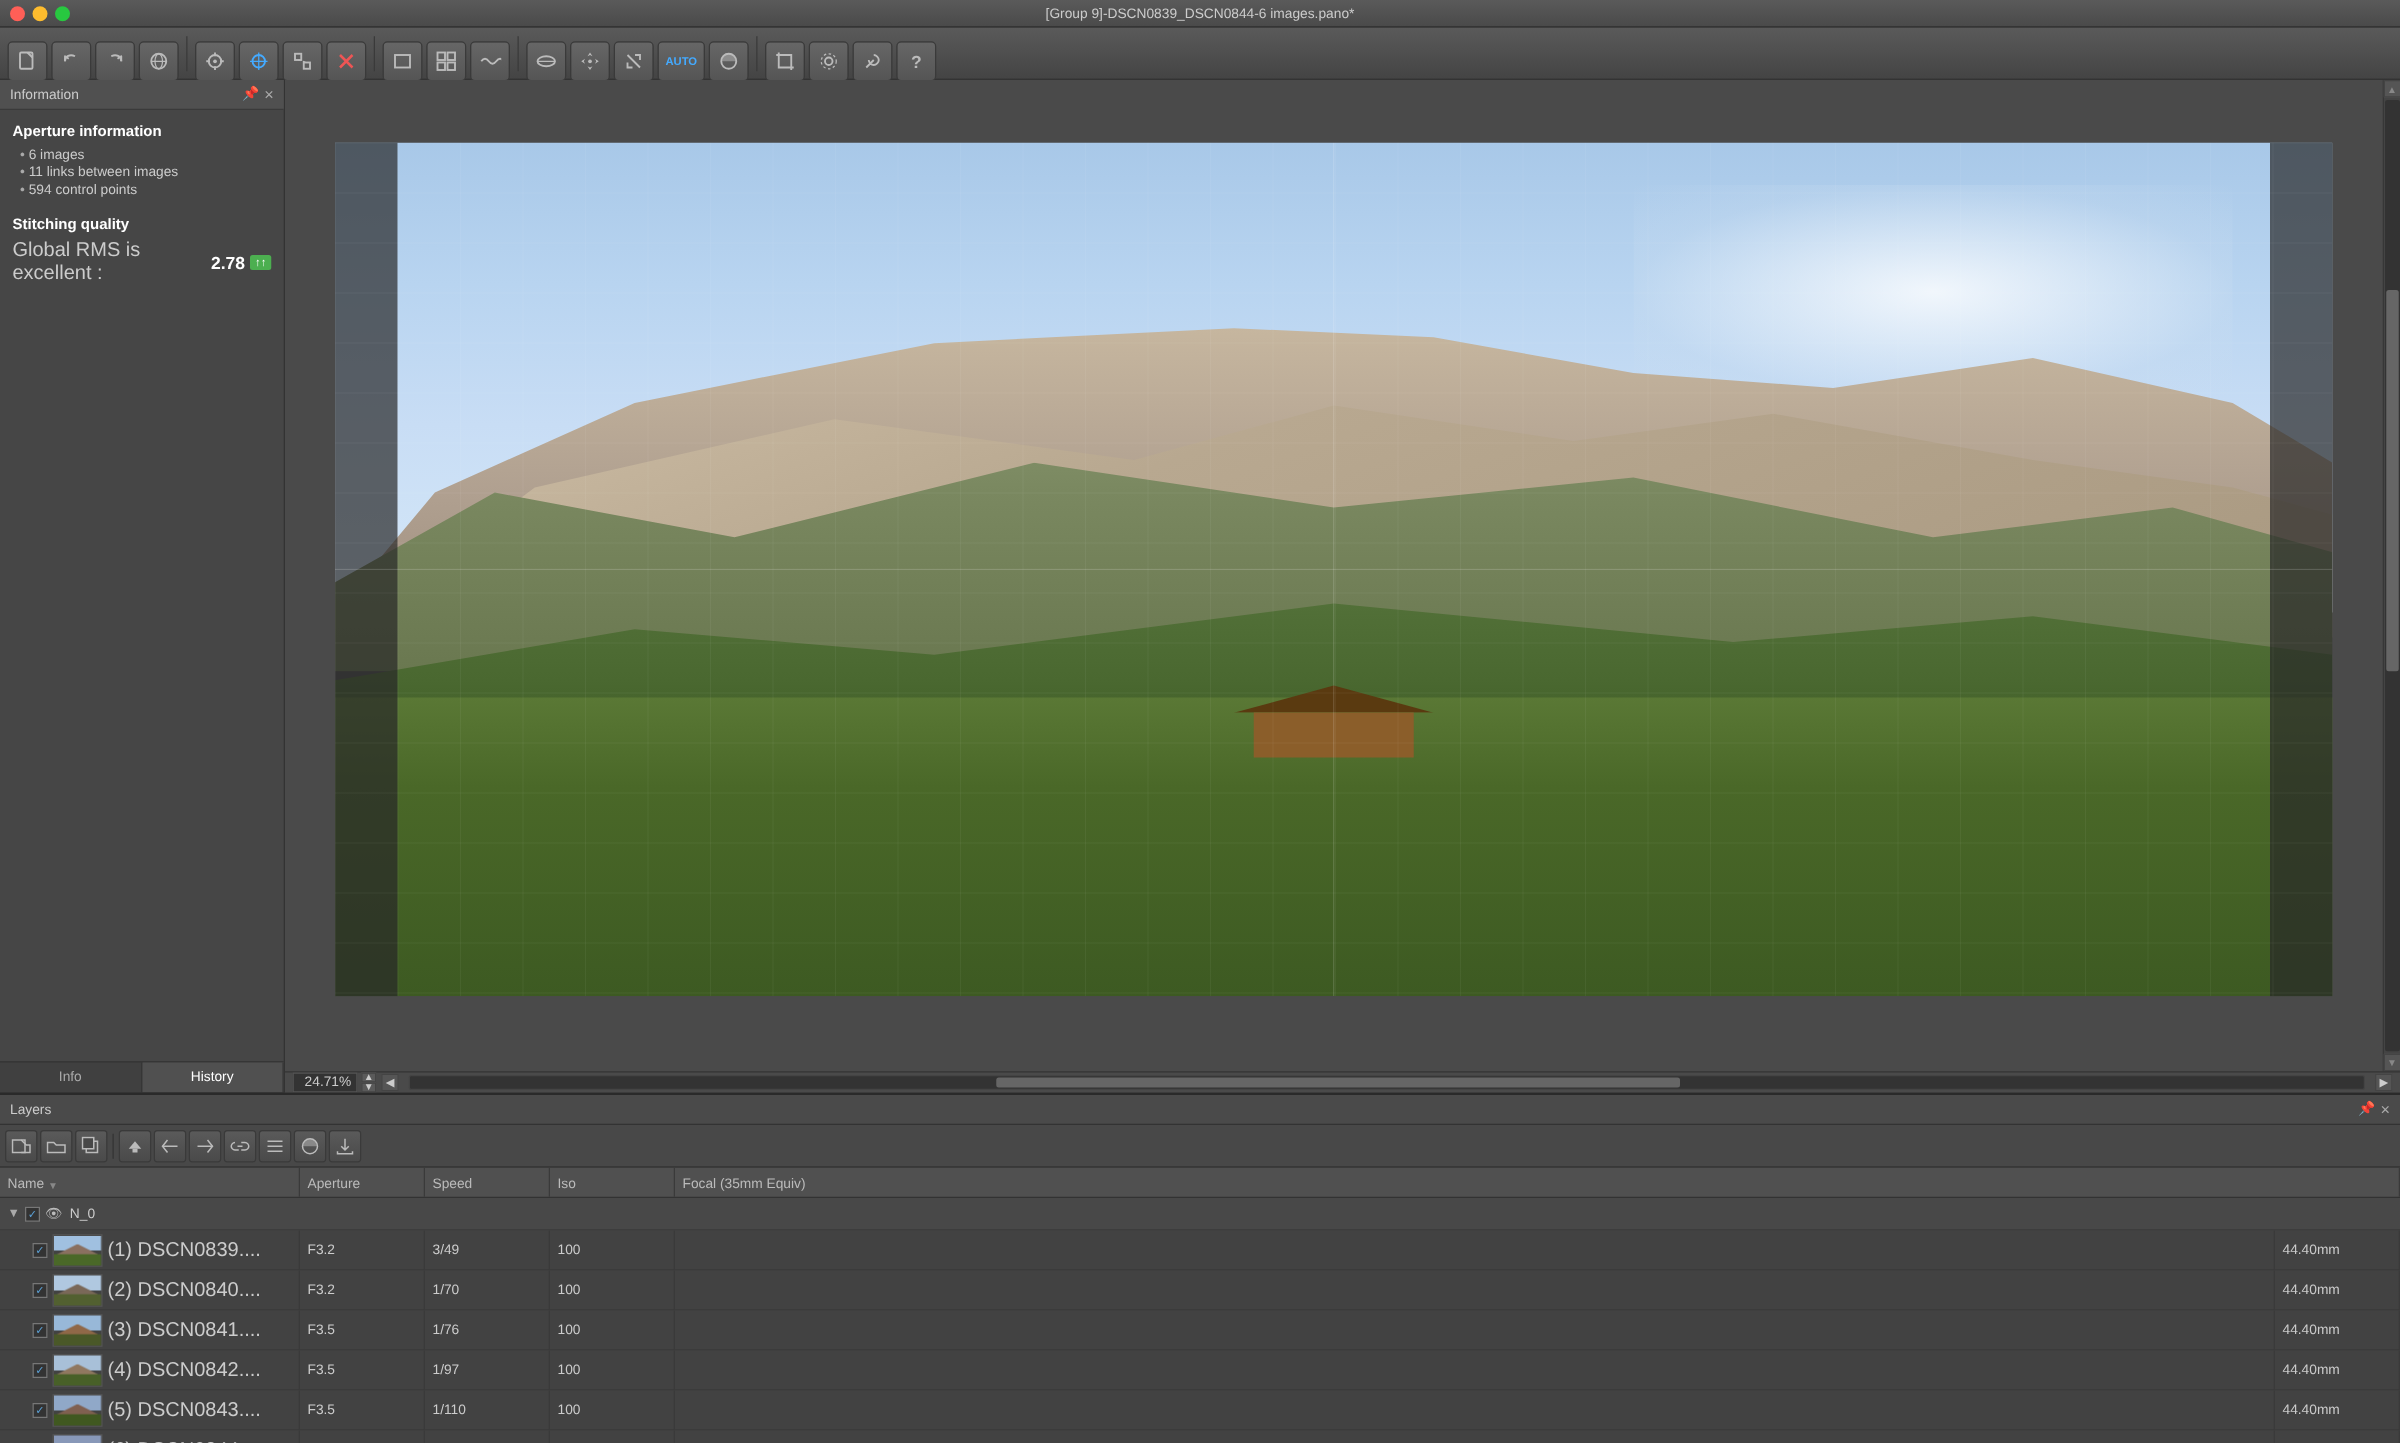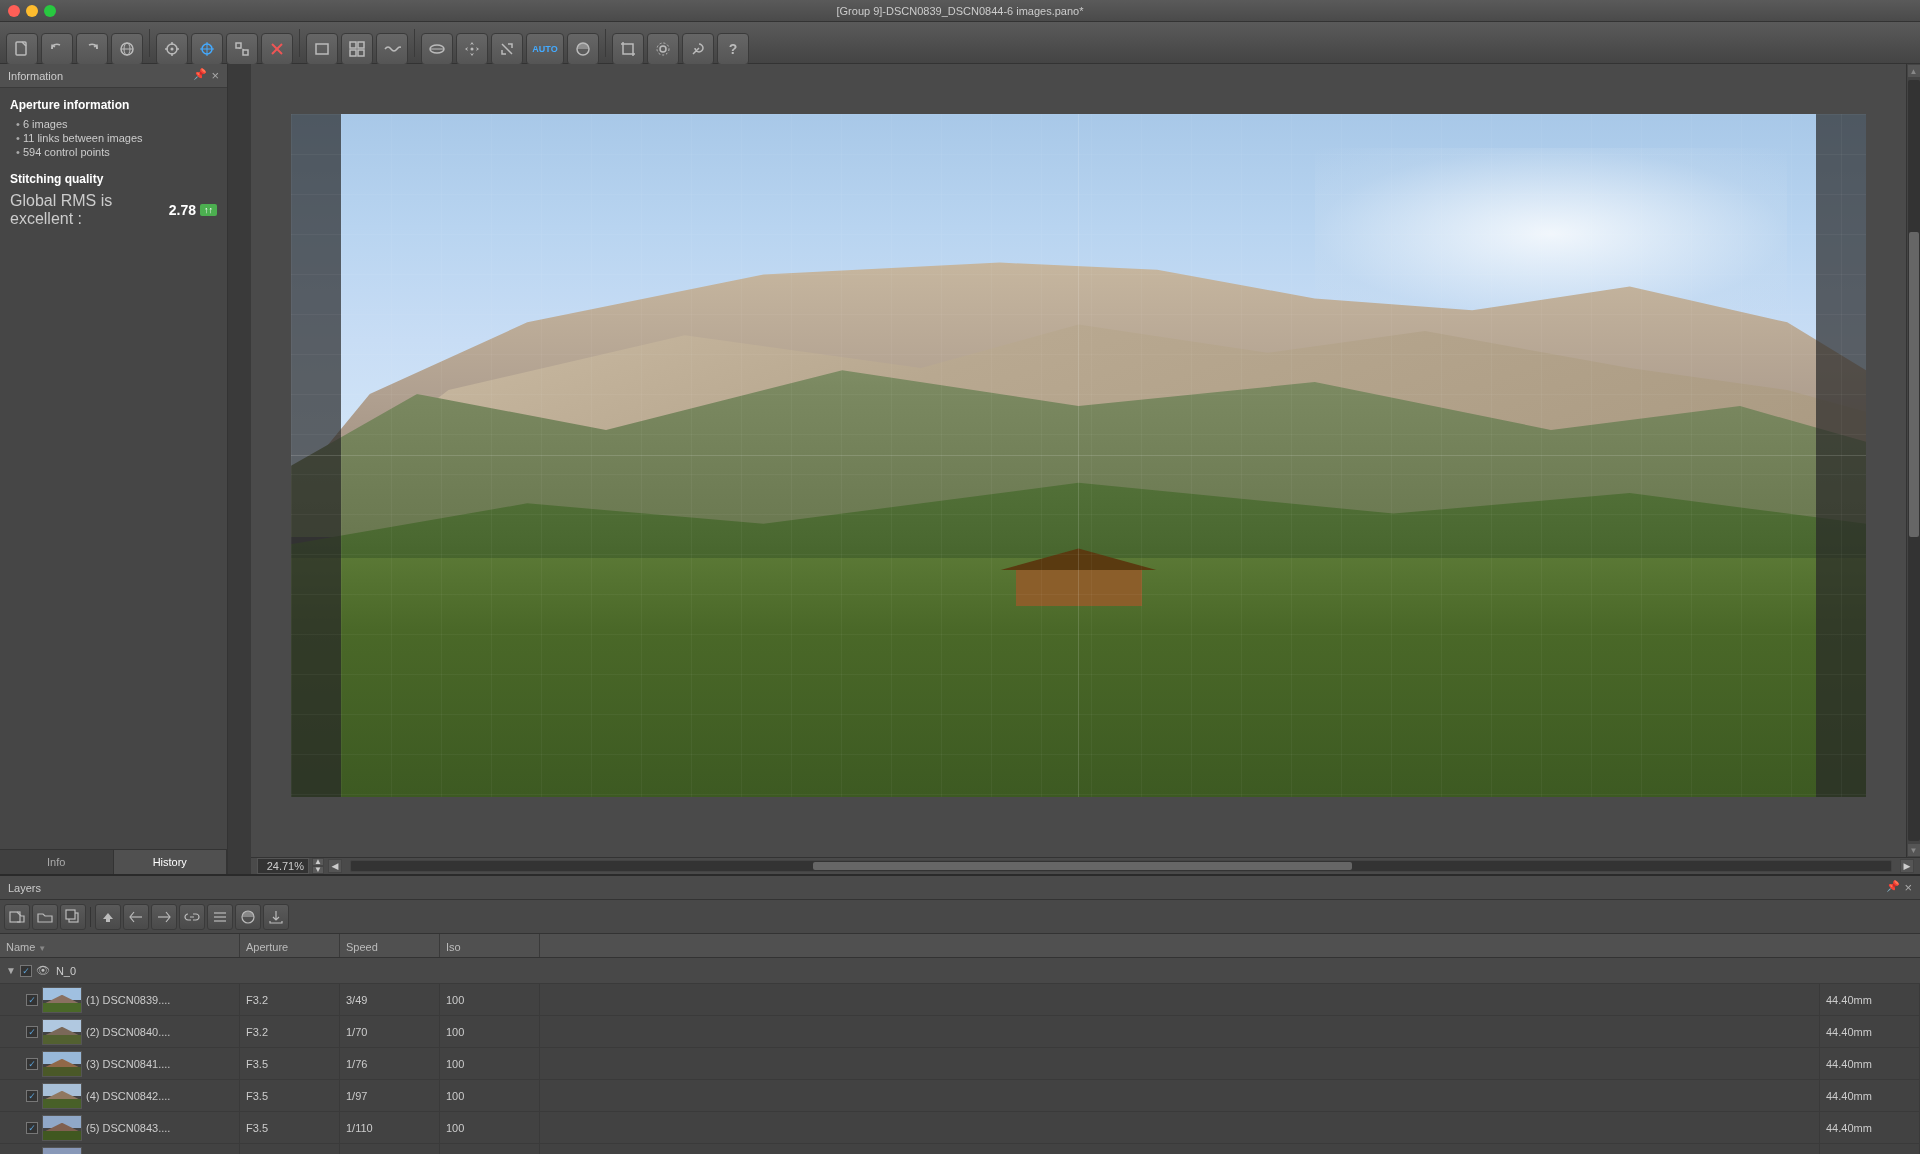--- a/index.html
+++ b/index.html
@@ -76,21 +76,20 @@
       height: 28px;
       background: #3a3a3a;
       margin: 0 3px;
     }
 
     
     #main-area {
       display: flex;
       flex: 1;
       overflow: hidden;
-      gap: 23px;
     }
 
     
     #left-panel {
       width: 228px;
       background: #464646;
       display: flex;
       flex-direction: column;
       border-right: 1px solid #333;
       flex-shrink: 0;
@@ -523,21 +522,21 @@
       justify-content: center;
       flex-shrink: 0;
       cursor: pointer;
     }
     .checkbox-check.checked::after {
       content: '✓';
       color: #5a9fd4;
       font-size: 9px;
     }
     .layer-name-text {
-      font-size: 11px;
+      font-size: 16px;
       color: #ccc;
       overflow: hidden;
       text-overflow: ellipsis;
       white-space: nowrap;
     }
 
     
     #viewport-right-scroll {
       width: 14px;
       background: #444;
@@ -914,20 +913,23 @@
       </div>
       <div class="col-header">
         <span>Aperture</span>
       </div>
       <div class="col-header">
         <span>Speed</span>
       </div>
       <div class="col-header">
         <span>Iso</span>
       </div>
+      <div class="col-header" style="grid-column: 5 / 7;">
+        <span>Focal (35mm Equiv)</span>
+      </div>
     </div>
 
     <div class="layer-group-row">
       <span style="color:#aaa; margin-right:4px; font-size:10px;">▼</span>
       <div class="checkbox-check checked"></div>
       <span style="margin-left:4px; color:#bbb; font-size:11px;">👁</span>
       <span style="margin-left:6px; color:#ccc; font-size:11px;">N_0</span>
     </div>
 
     <div class="layer-row">

